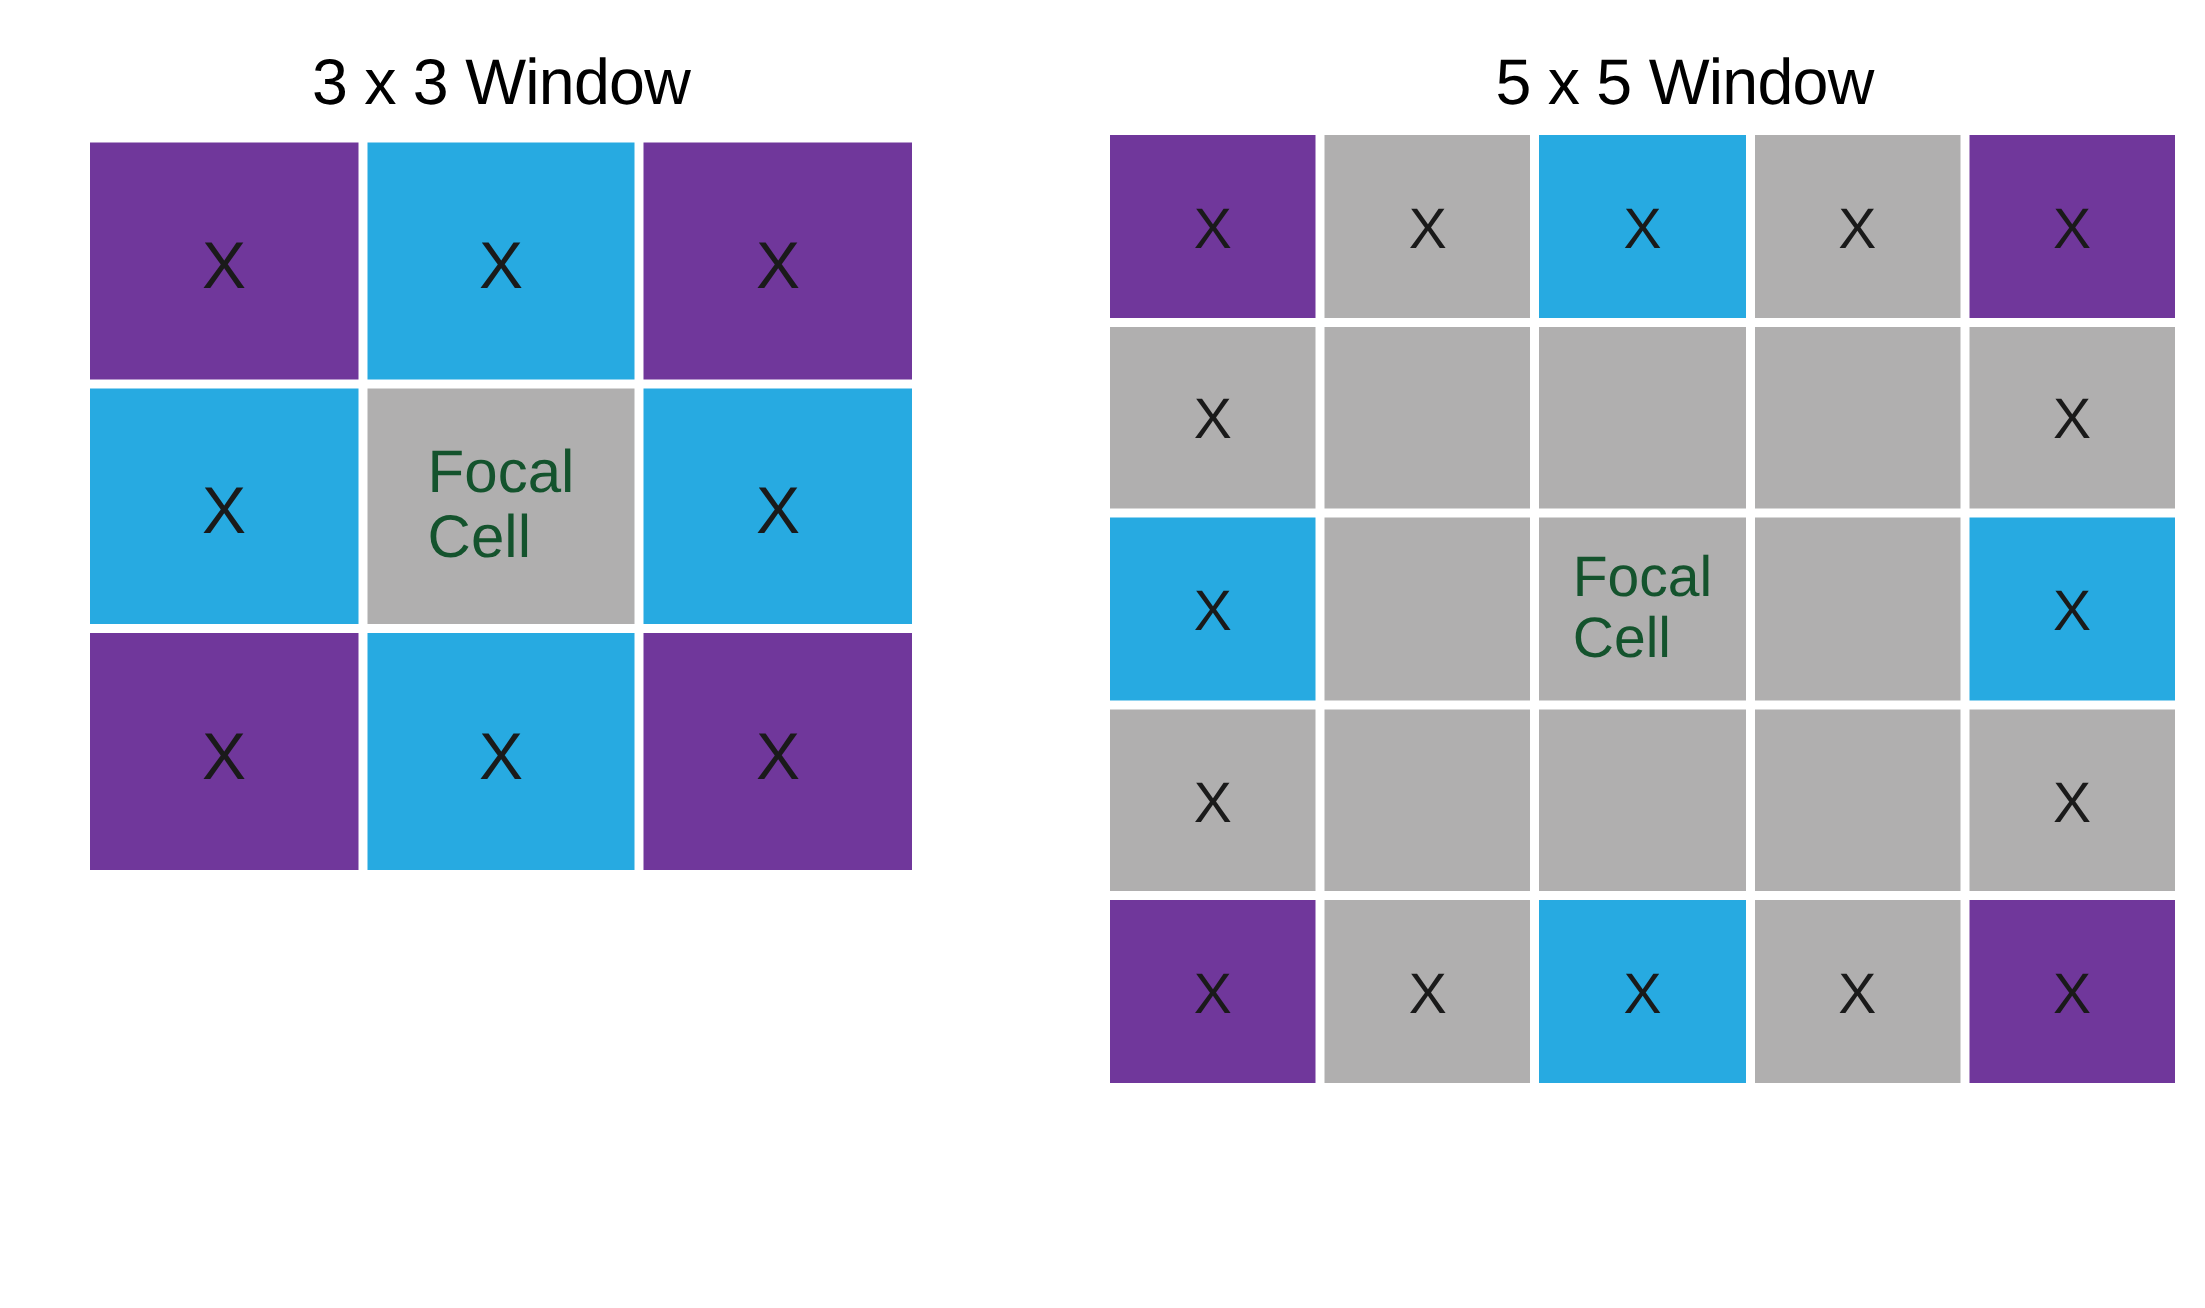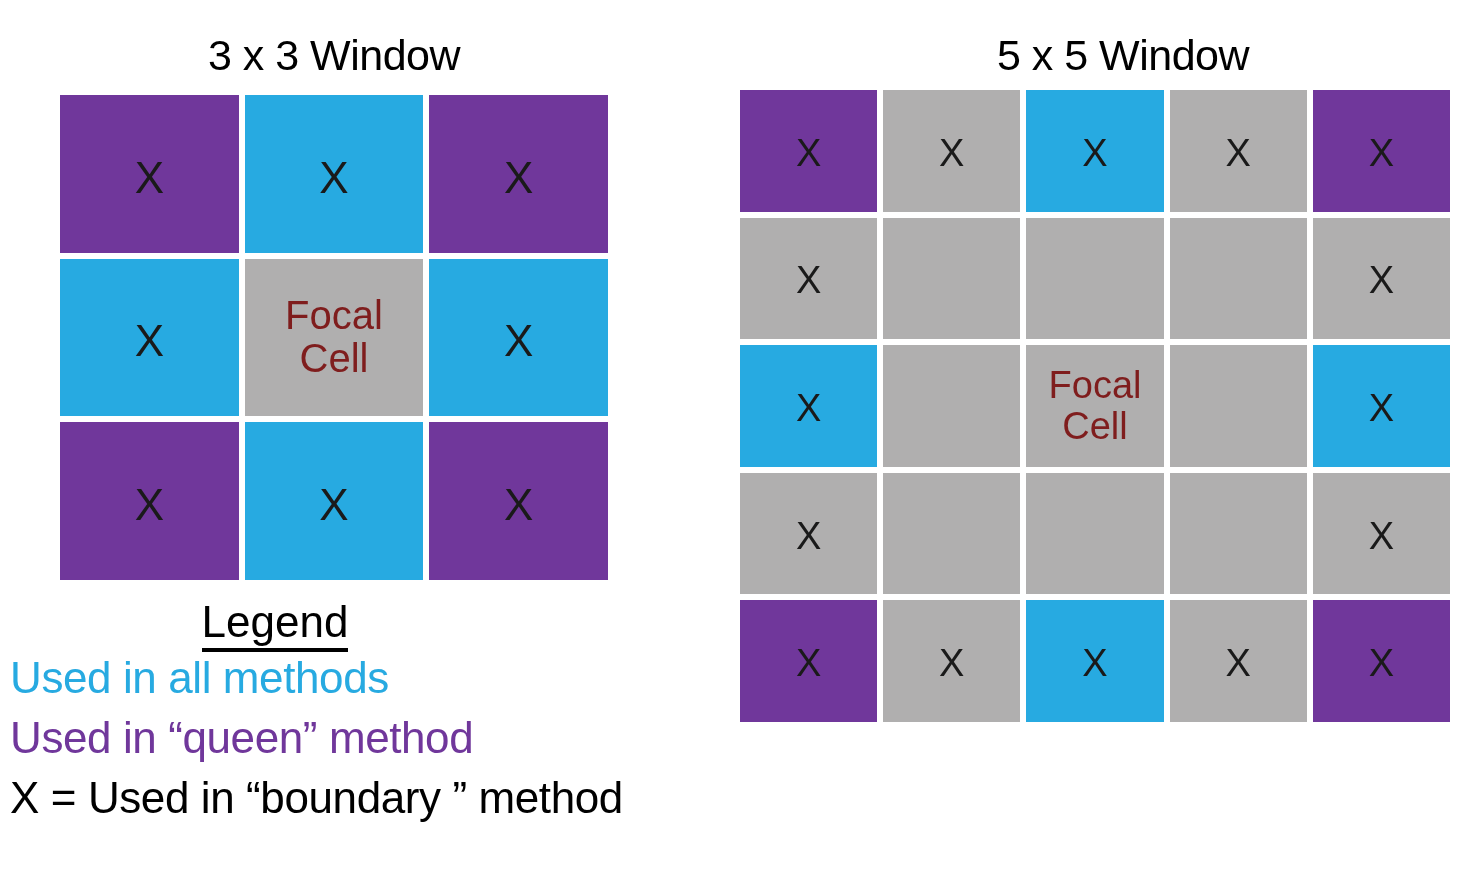--- a/index.html
+++ b/index.html
@@ -74,22 +74,21 @@
     line-height: 1;
     color: #1a1a1a;
     user-select: none;
   }
   #grid-3x3 .cell-x { font-size: 44px; position: relative; top: 4px; }
   #grid-5x5 .cell-x { font-size: 38px; position: relative; top: 2px; }
 
   .cell-focal {
     font-size: 40px;
     line-height: 1.08;
-    text-align: center;
-    color: #7f1d1d;
+    color: #14532d;
     white-space: pre-line;
   }
   #grid-5x5 .cell-focal { font-size: 38px; }
 
   
   #legend {
     position: absolute;
     left: 10px;
     top: 600px;
     width: 720px;
@@ -214,22 +213,14 @@
         <span class="cell-x">X</span>
       </div>
       <div class="cell c-gray">
         <span class="cell-x">X</span>
       </div>
       <div class="cell c-purple">
         <span class="cell-x">X</span>
       </div>
     </div>
 
-  <div id="legend">
-    <div id="legend-title">
-      <span class="ul">Legend</span>
-    </div>
-    <div class="legend-row lg-blue">Used in all methods</div>
-    <div class="legend-row lg-purple">Used in “queen” method</div>
-    <div class="legend-row lg-black">X = Used in “boundary ” method</div>
-  </div>
 
 </div>
 
 </body></html>

